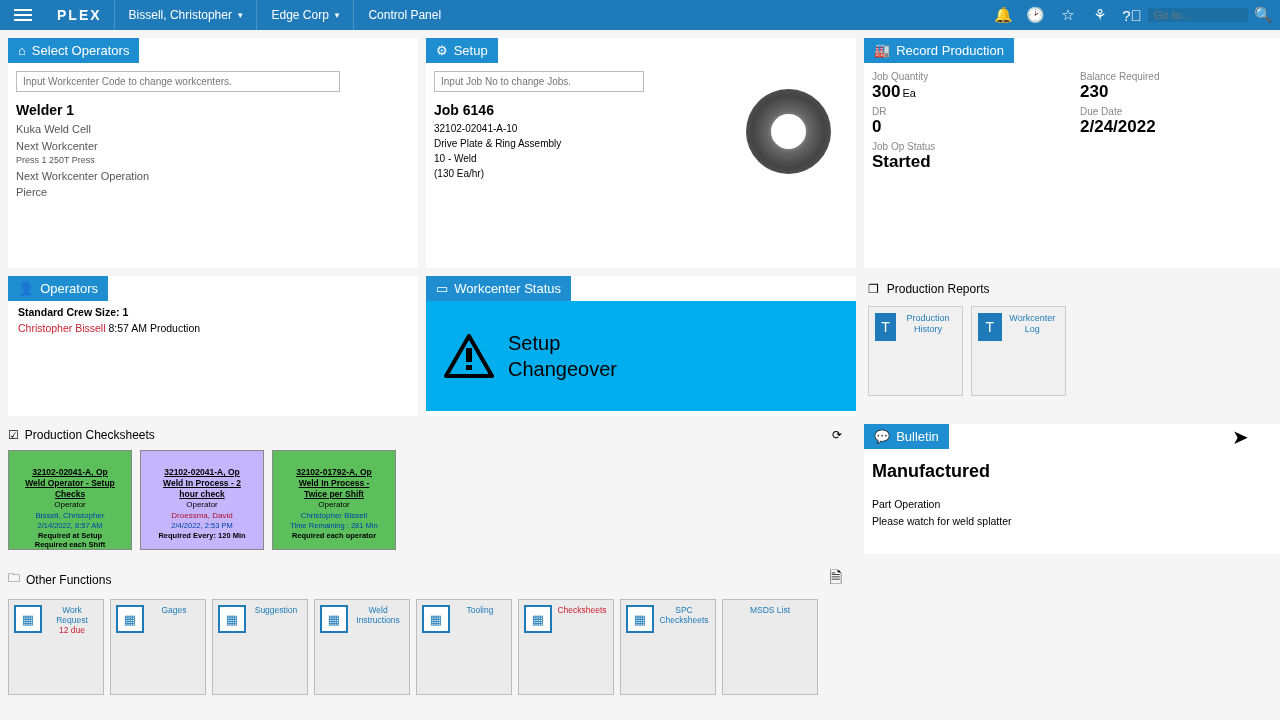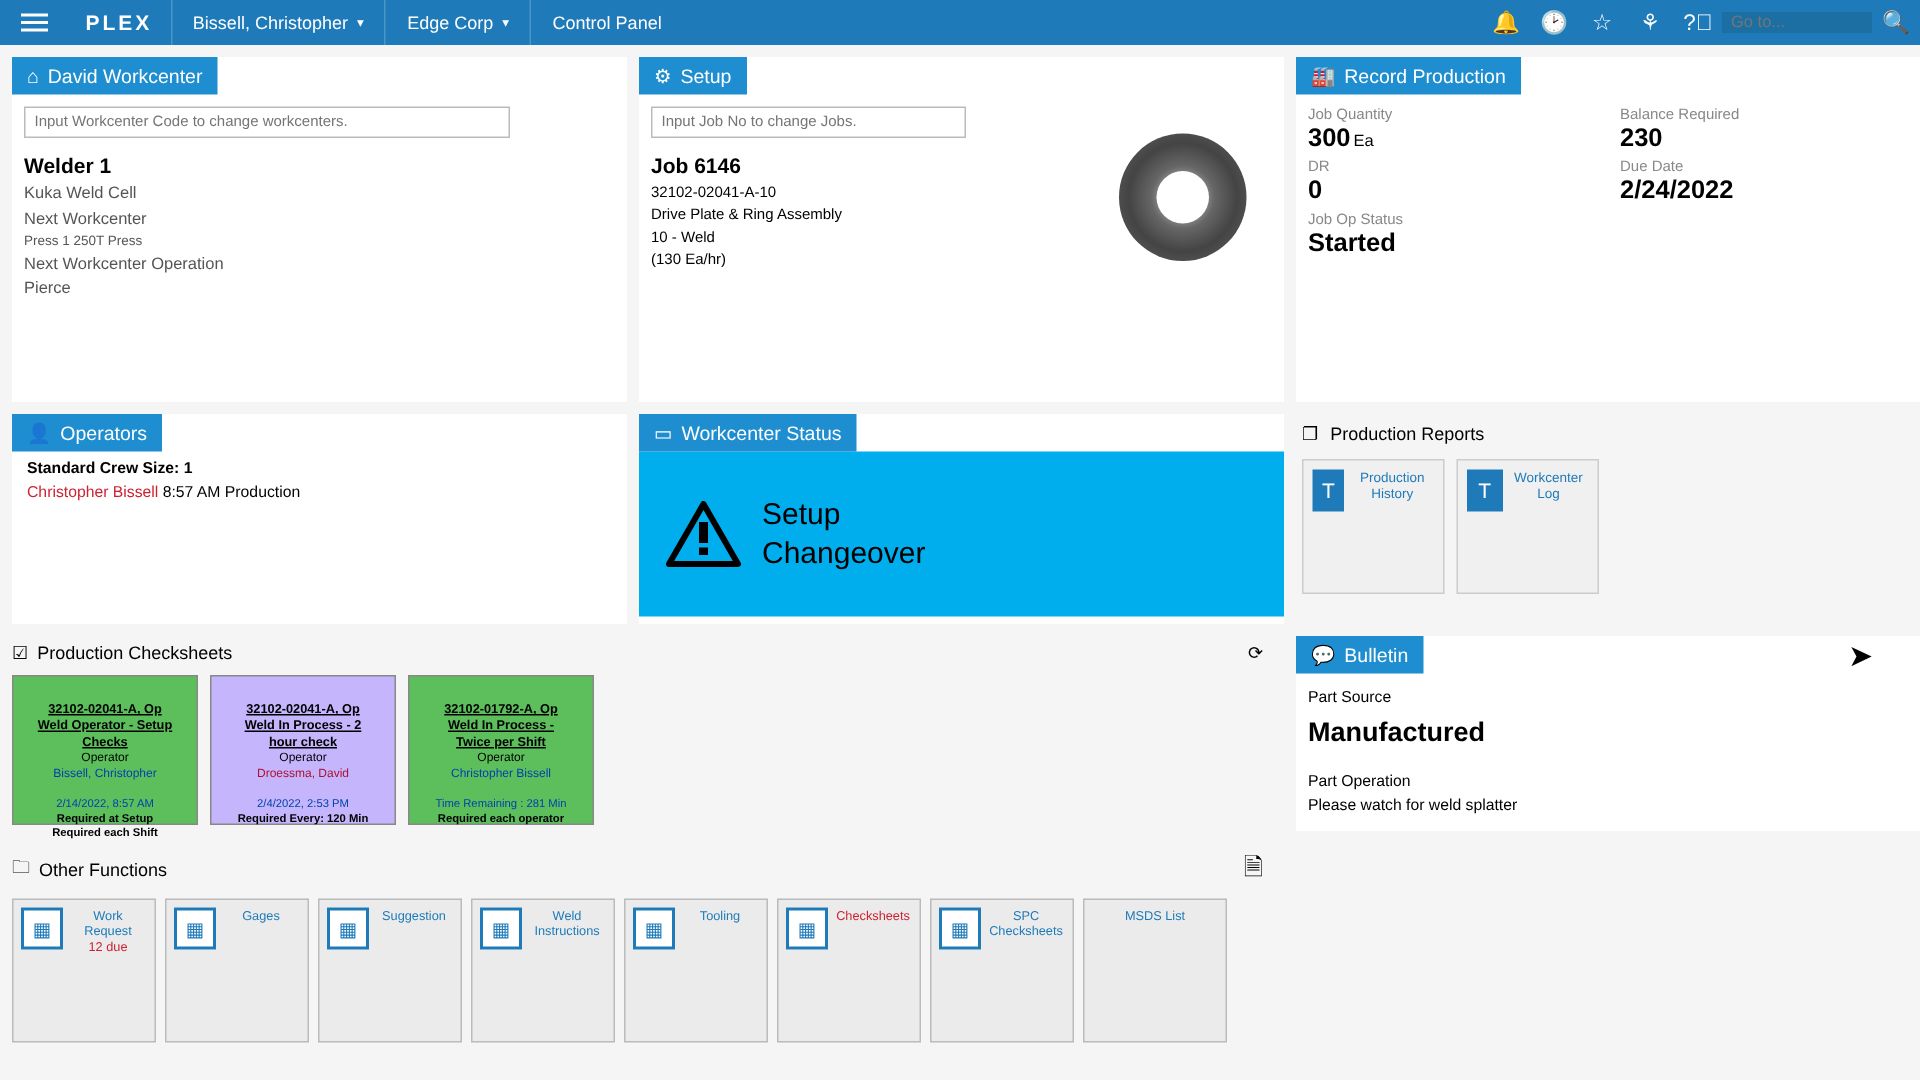--- a/index.html
+++ b/index.html
@@ -62,21 +62,21 @@
 .check-header { display: flex; align-items: center; gap: 6px; font-size: 12px; padding: 4px 0; }
 .check-refresh { margin-left: auto; margin-right: 14px; cursor: pointer; }
 .checksheets { display: flex; gap: 8px; padding: 4px 0; }
 .checksheet { width: 124px; height: 100px; border: 1px solid #888; padding: 16px; font-size: 8px; text-align: center; line-height: 1.3; cursor: pointer; }
 .cs-green { background: #5cbf5c; }
 .cs-orange { background: #c4b5fd; }
 .cs-title { font-size: 8.5px; font-weight: bold; text-decoration: underline; }
 .cs-role { font-size: 8px; }
 .cs-name { font-size: 8px; color: #0044aa; }
 .cs-name.red { color: #b01030; }
-.cs-time { font-size: 7.5px; color: #0044aa; margin-top: 10px; }
+.cs-time { font-size: 7.5px; color: #0044aa; }
 .cs-req { font-size: 7.5px; font-weight: bold; color: #000; }
 
 .bulletin { padding: 8px; font-size: 10.5px; line-height: 1.6; }
 .bulletin .big { font-size: 18px; font-weight: bold; }
 
 .other-header { display: flex; align-items: center; gap: 6px; font-size: 12px; padding: 4px 0; }
 .other-add { margin-left: auto; margin-right: 14px; cursor: pointer; font-size: 16px; }
 .other-tiles { display: flex; gap: 6px; padding: 2px 0; }
 .other-tile { width: 96px; height: 96px; border: 1px solid #bbb; background: #ebebeb; padding: 5px; cursor: pointer; }
 .other-tile .row { display: flex; gap: 4px; align-items: flex-start; }
@@ -115,21 +115,21 @@
     <input class="goto" placeholder="Go to..." style="">
     <div class="search-icon top-icon">🔍</div>
   </div>
 </div>
 
 <div class="content">
 
   <div class="panel" style="height:230px">
     <div class="btn-header">
       <span>⌂</span>
-      <span>David Workcenter</span>
+      <span>Select Operators</span>
     </div>
     <input class="input-box" placeholder="Input Workcenter Code to change workcenters." style="">
     <div class="wc-info">
       <div class="wc-title">Welder 1</div>
       <div class="wc-sub">Kuka Weld Cell</div>
       <div class="wc-sub">Next Workcenter</div>
       <div class="wc-sub" style="font-size:9px">Press 1 250T Press</div>
       <div class="wc-sub">Next Workcenter Operation</div>
       <div class="wc-sub">Pierce</div>
     </div>
@@ -268,21 +268,20 @@
         </div>
       </div>
   </div>
 
   <div class="panel">
     <div class="btn-header">
       <span>💬</span>
       <span>Bulletin</span>
     </div>
     <div class="bulletin">
-      <div>Part Source</div>
       <div class="big">Manufactured</div>
       <div style="margin-top:10px">Part Operation</div>
       <div>Please watch for weld splatter</div>
     </div>
   </div>
 
   <div class="row-span section-plain">
     <div class="other-header">
       <span>🗀</span>
       <span>Other Functions</span>

